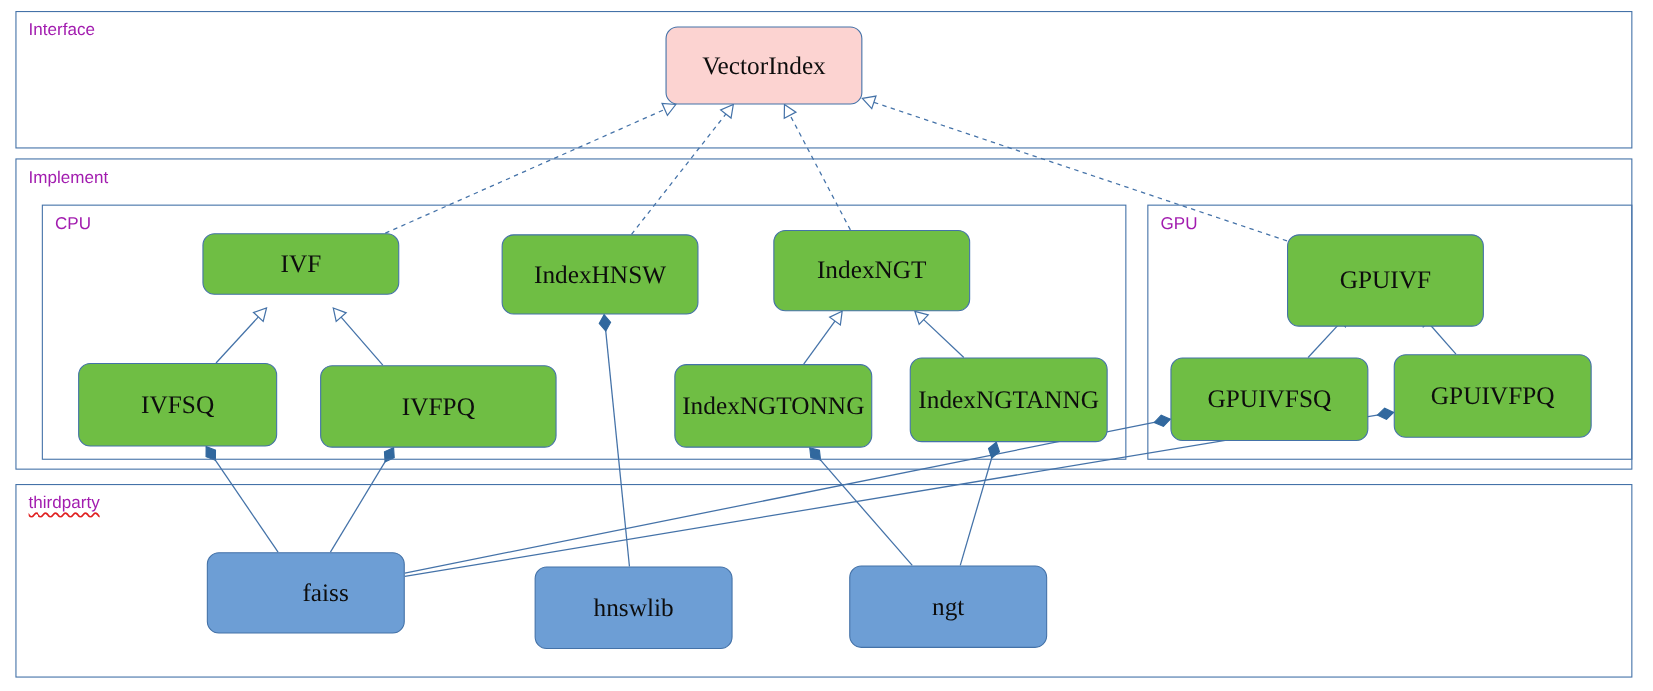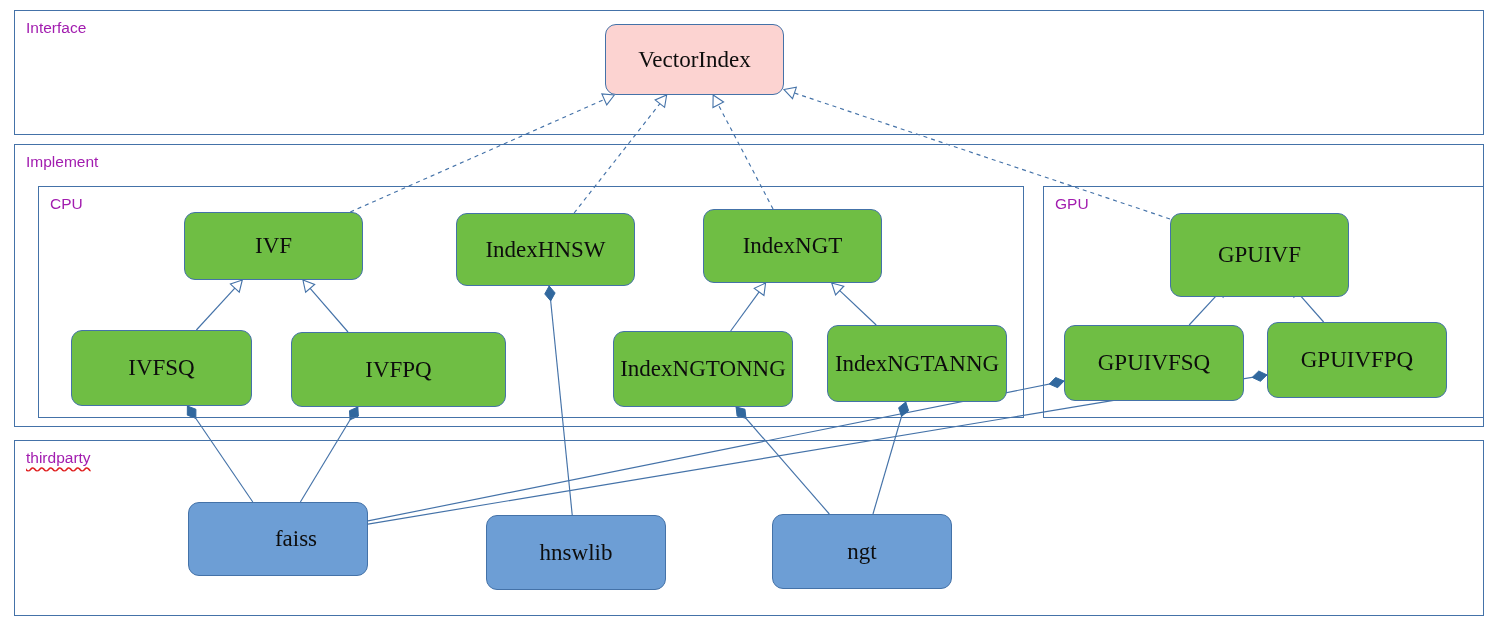--- a/index.html
+++ b/index.html
@@ -109,21 +109,21 @@
       <div class="container-label" style="left: 26px; top: 153px;">Implement</div>
       <div class="container-box" style="left: 38px; top: 186px; width: 986px; height: 232px;"></div>
       <div class="container-label" style="left: 50px; top: 195px;">CPU</div>
       <div class="container-box" style="left: 1043px; top: 186px; width: 441px; height: 232px;"></div>
       <div class="container-label" style="left: 1055px; top: 195px;">GPU</div>
       <div class="container-box" style="left: 14px; top: 440px; width: 1470px; height: 176px;"></div>
       <div class="container-label misspelled" style="left: 26px; top: 449px;">thirdparty</div>
     </div>
   <div id="nodes">
       <div class="node pink" style="left: 605px; top: 24px; width: 179px; height: 71px;">VectorIndex</div>
-      <div class="node green" style="left: 184px; top: 212px; width: 179px; height: 68px;">IVF</div>
+      <div class="node green" style="left: 184px; top: 212px; width: 179px; height: 56px;">IVF</div>
       <div class="node green" style="left: 456px; top: 213px; width: 179px; height: 73px;">IndexHNSW</div>
       <div class="node green" style="left: 703px; top: 209px; width: 179px; height: 74px;">IndexNGT</div>
       <div class="node green" style="left: 71px; top: 330px; width: 181px; height: 76px;">IVFSQ</div>
       <div class="node green" style="left: 291px; top: 332px; width: 215px; height: 75px;">IVFPQ</div>
       <div class="node green" style="left: 613px; top: 331px; width: 180px; height: 76px;">IndexNGTONNG</div>
       <div class="node green" style="left: 827px; top: 325px; width: 180px; height: 77px;">IndexNGTANNG</div>
       <div class="node green" style="left: 1170px; top: 213px; width: 179px; height: 84px;">GPUIVF</div>
       <div class="node green" style="left: 1064px; top: 325px; width: 180px; height: 76px; text-align: center;">GPUIVFSQ</div>
       <div class="node green" style="left: 1267px; top: 322px; width: 180px; height: 76px;">GPUIVFPQ</div>
       <div class="node blue" style="left: 188px; top: 502px; width: 180px; height: 74px; padding-left: 36px;">faiss</div>

